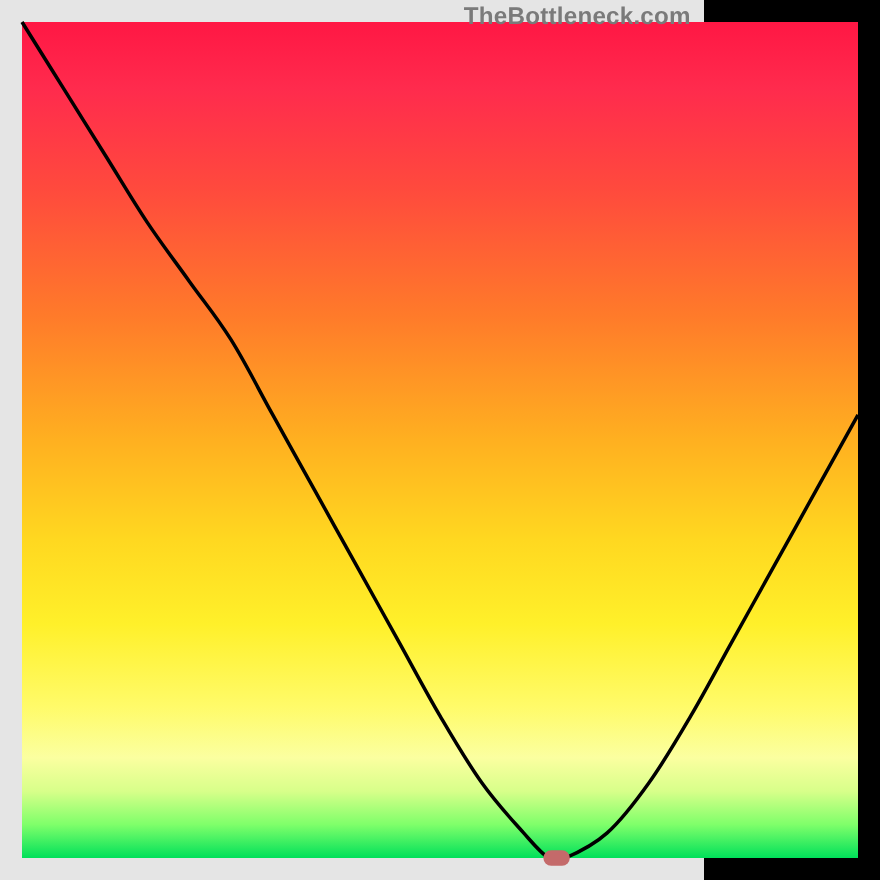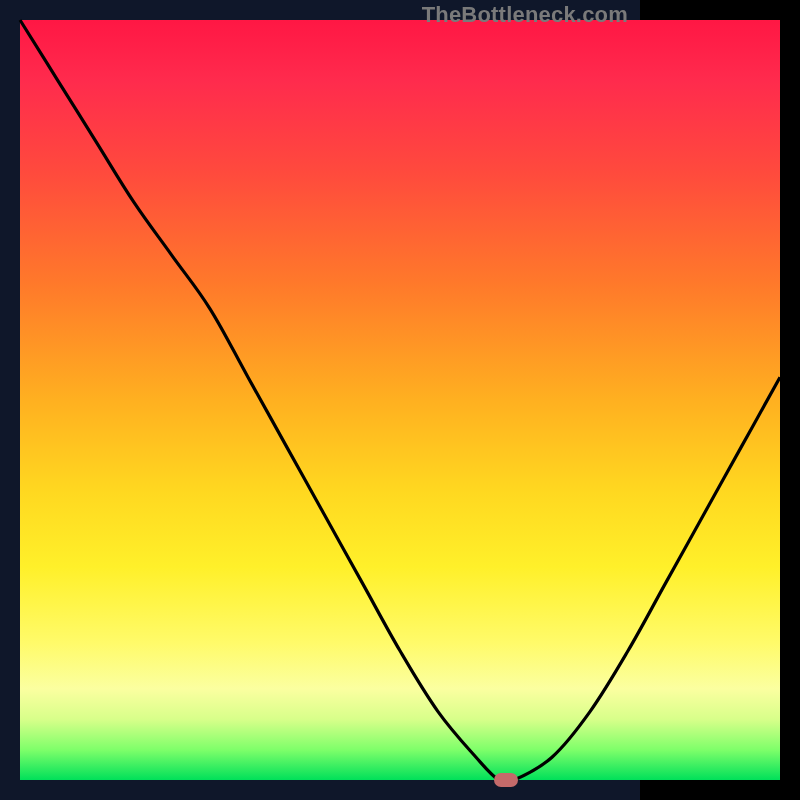--- a/index.html
+++ b/index.html
@@ -8,21 +8,21 @@
     width: 800px;
     height: 800px;
     background: #000;
     overflow: hidden;
     font-family: Arial, Helvetica, sans-serif;
   }
   .frame {
     position: relative;
     width: 640px;
     height: 800px;
-    background: #0f172a;
+    background: #e5e5e5;
   }
   .plot-area {
     position: absolute;
     left: 20px;
     top: 20px;
     width: 760px;
     height: 760px;
     
     background: linear-gradient(
       to bottom,

